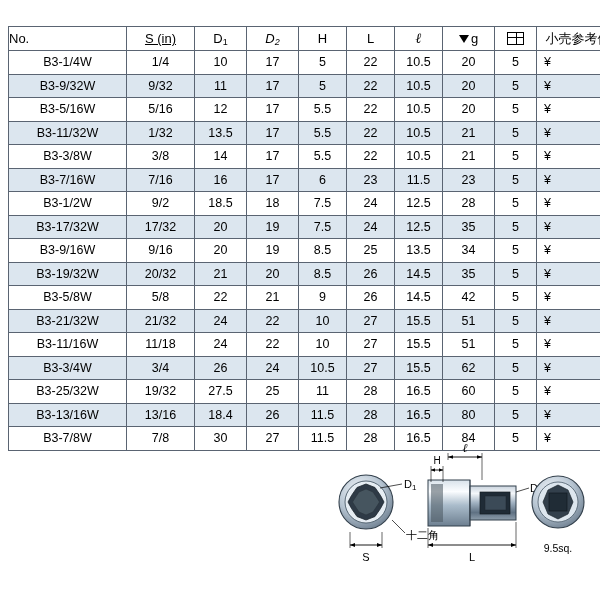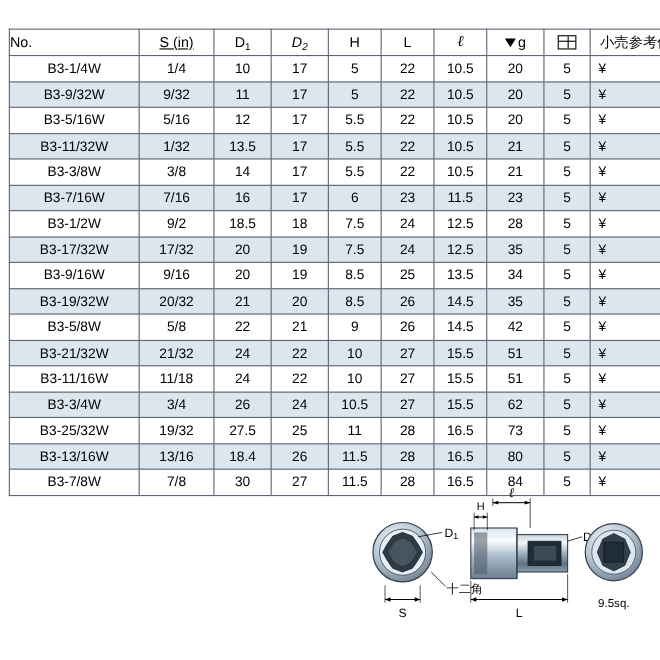--- a/index.html
+++ b/index.html
@@ -359,21 +359,21 @@
           </td>
       </tr>
       <tr class="odd">
         <td class="col-no">B3-25/32W</td>
         <td>19/32</td>
         <td>27.5</td>
         <td>25</td>
         <td>11</td>
         <td>28</td>
         <td>16.5</td>
-        <td>73</td>
+        <td>60</td>
         <td>5</td>
         <td>
             <span class="price-cell">
               <span class="yen">¥</span>
             </span>
           </td>
       </tr>
       <tr class="even">
         <td class="col-no">B3-13/16W</td>
         <td>13/16</td>

